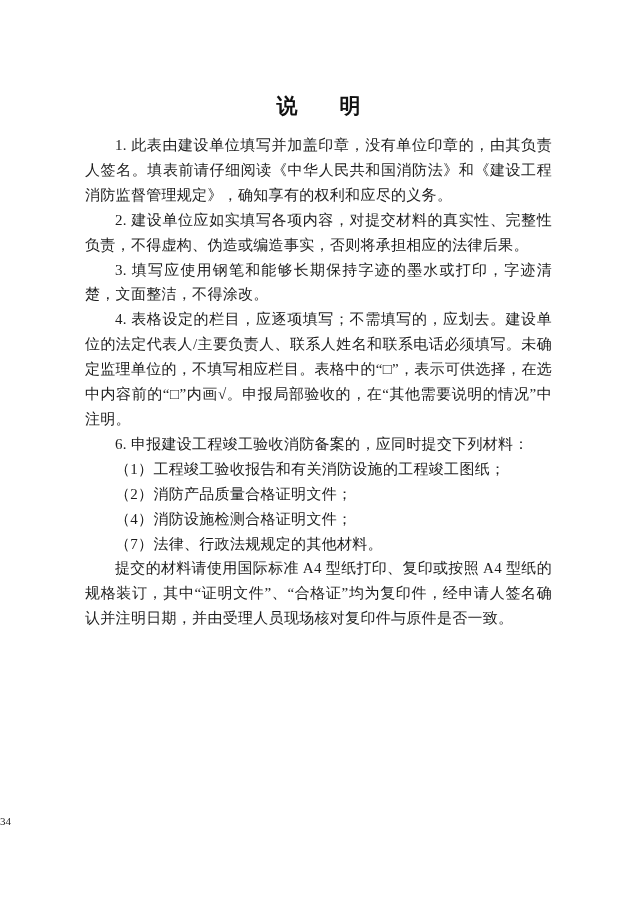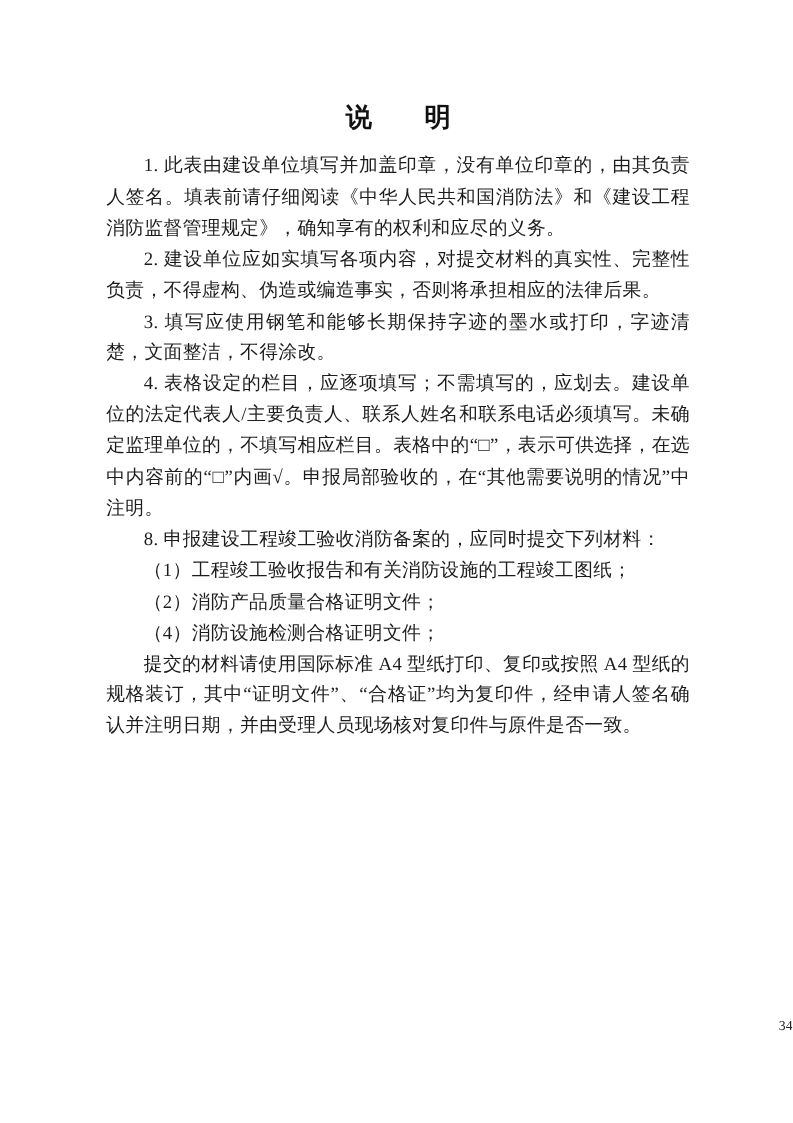--- a/index.html
+++ b/index.html
@@ -16,21 +16,21 @@
     font-family: "Liberation Serif", "DejaVu Serif", serif;
     color: #1c1c1c;
   }
   .content {
     position: absolute;
     left: 85px;
     top: 80px;
     width: 467px;
   }
   .doc-title {
-    margin: 0 0 13px 0;
+    margin: 12px 0 13px 0;
     text-align: center;
     font-size: 21px;
     font-weight: bold;
     line-height: 28px;
     color: #111111;
     white-space: pre;
   }
   p.body-para {
     margin: 0;
     font-size: 15px;
@@ -39,35 +39,36 @@
     text-align: justify;
     text-align-last: left;
     letter-spacing: 0.3px;
     word-break: break-all;
   }
   .page-number {
     position: absolute;
     left: 0;
     right: 0;
     top: 815px;
-    text-align: right;
+    text-align: left;
     font-size: 11px;
     color: #222222;
   }
 </style>
 </head>
 <body>
 
 <div class="page">
   <div class="content">
     <h1 class="doc-title">说　　明</h1>
     <p class="body-para">1. 此表由建设单位填写并加盖印章，没有单位印章的，由其负责人签名。填表前请仔细阅读《中华人民共和国消防法》和《建设工程消防监督管理规定》，确知享有的权利和应尽的义务。</p>
     <p class="body-para">2. 建设单位应如实填写各项内容，对提交材料的真实性、完整性负责，不得虚构、伪造或编造事实，否则将承担相应的法律后果。</p>
     <p class="body-para">3. 填写应使用钢笔和能够长期保持字迹的墨水或打印，字迹清楚，文面整洁，不得涂改。</p>
     <p class="body-para">4. 表格设定的栏目，应逐项填写；不需填写的，应划去。建设单位的法定代表人/主要负责人、联系人姓名和联系电话必须填写。未确定监理单位的，不填写相应栏目。表格中的“□”，表示可供选择，在选中内容前的“□”内画√。申报局部验收的，在“其他需要说明的情况”中注明。</p>
-    <p class="body-para">8. 申报建设工程竣工验收消防备案的，应同时提交下列材料：</p>
+    <p class="body-para">6. 申报建设工程竣工验收消防备案的，应同时提交下列材料：</p>
     <p class="body-para">（1）工程竣工验收报告和有关消防设施的工程竣工图纸；</p>
     <p class="body-para">（2）消防产品质量合格证明文件；</p>
     <p class="body-para">（4）消防设施检测合格证明文件；</p>
+    <p class="body-para">（7）法律、行政法规规定的其他材料。</p>
     <p class="body-para">提交的材料请使用国际标准 A4 型纸打印、复印或按照 A4 型纸的规格装订，其中“证明文件”、“合格证”均为复印件，经申请人签名确认并注明日期，并由受理人员现场核对复印件与原件是否一致。</p>
   </div>
   <div class="page-number">34</div>
 </div>
 
 </body></html>

